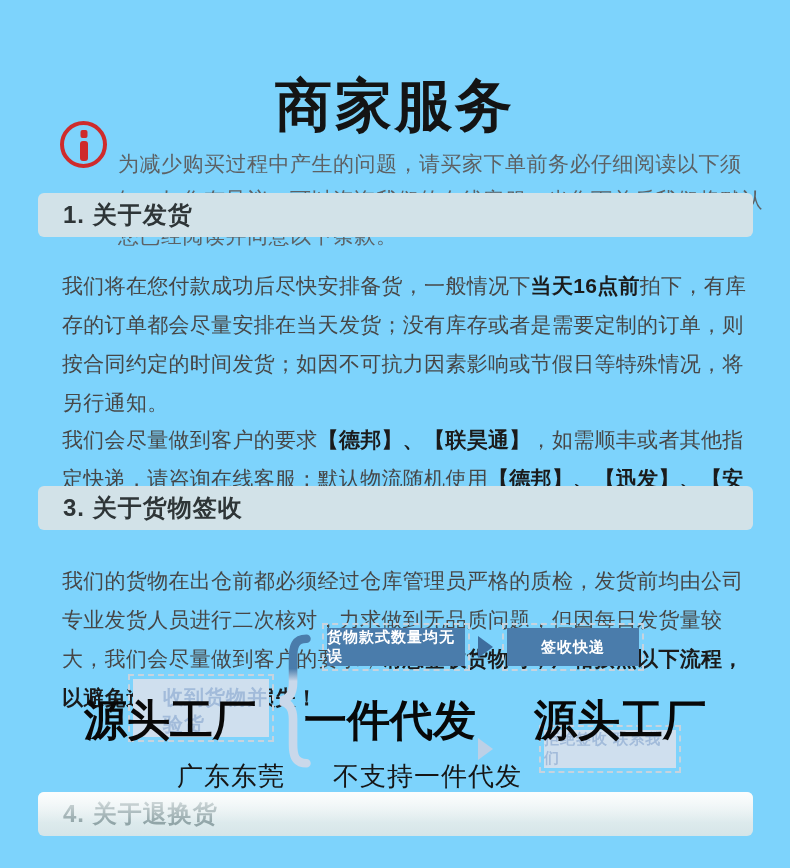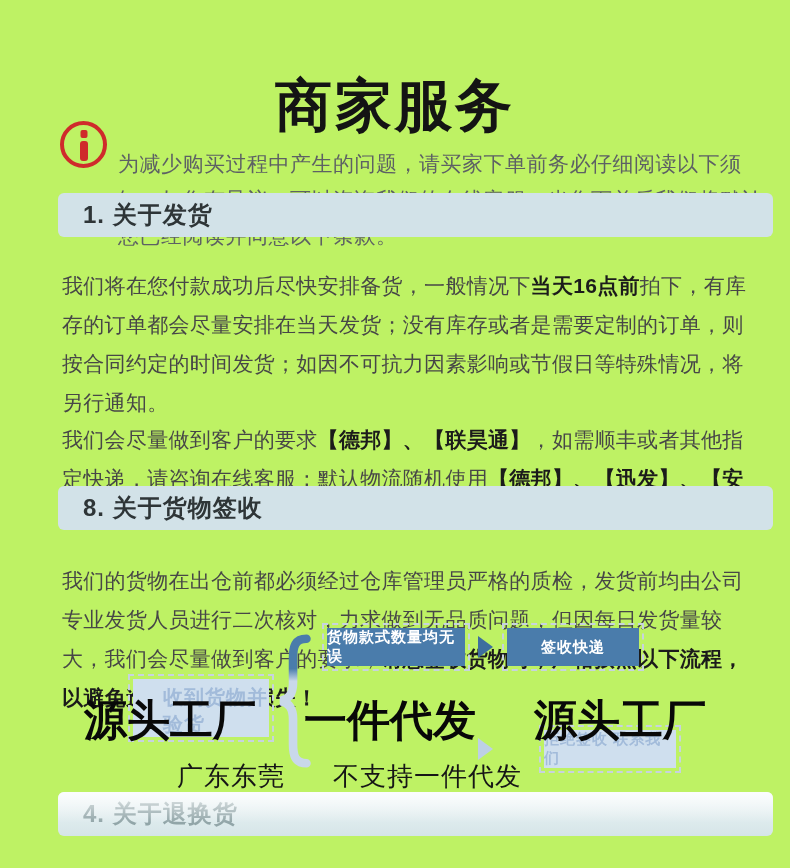--- a/index.html
+++ b/index.html
@@ -1,17 +1,17 @@
 <!DOCTYPE html>
 <html style="--notice_red: #cf2b2b; --bar_bg: #d2e2e8; --flow_dark: #4a7cab; --flow_light: #cfdfee; --flow_light_text: #a2bbda; --dash: #c7d3de;"><head>
 <meta charset="utf-8">
 <style>
   html,body{margin:0;padding:0;background:#fff;}
   .page{
-    position:relative;width:790px;height:868px;margin:0 auto;background:#bef264;
+    position:relative;width:790px;height:868px;margin:0 auto;background:#7dd3fc;
     overflow:hidden;font-family:"Liberation Sans","DejaVu Sans",sans-serif;
   }
   
   .page-title{
     position:absolute;top:30px;left:0;right:0;text-align:center;
     font-size:57px;font-weight:900;color:#141414;letter-spacing:3px;
   }
   
   .info-icon{
     position:absolute;left:60px;top:121px;width:47px;height:47px;
@@ -27,21 +27,21 @@
   }
   .notice-text{
     position:absolute;left:118px;top:125px;width:648px;
     font-size:21px;line-height:36px;color:#5d6164;letter-spacing:0.5px;
   }
   
   .section-bar{
     position:absolute;left:38px;width:715px;height:44px;
     background:var(--bar_bg,#d2e2e8);border-radius:6px;
     display:flex;align-items:center;padding-left:25px;box-sizing:border-box;
-    font-size:24px;font-weight:bold;color:#2e3537;letter-spacing:1px;margin-left:20px;
+    font-size:24px;font-weight:bold;color:#2e3537;letter-spacing:1px;
   }
   .bar-1{top:193px}.bar-2{top:346px}.bar-3{top:486px}
   .bar-4{
     top:792px;background:linear-gradient(180deg,#eef5f6 0%,#d5e5e8 100%);
     color:#91a5a8;
   }
   .bar-4::after{
     content:"";position:absolute;inset:0;border-radius:inherit;
     background:linear-gradient(180deg,rgba(255,255,255,0.8) 0%,rgba(255,255,255,0) 70%);
   }
@@ -100,21 +100,21 @@
   <p class="notice-text">为减少购买过程中产生的问题，请买家下单前务必仔细阅读以下须知，如您有异议，可以咨询我们的在线客服。当您下单后我们将默认您已经阅读并同意以下条款。</p>
 
   <div class="section-bar bar-1">
     <span>1. 关于发货</span>
   </div>
   <p class="section-body body-1"><span>我们将在您付款成功后尽快安排备货，一般情况下</span><b>当天16点前</b><span>拍下，有库存的订单都会尽量安排在当天发货；没有库存或者是需要定制的订单，则按合同约定的时间发货；如因不可抗力因素影响或节假日等特殊情况，将另行通知。</span></p>
 
   <p class="section-body body-2"><span>我们会尽量做到客户的要求</span><b>【德邦】、【联昊通】</b><span>，如需顺丰或者其他指定快递，请咨询在线客服；默认物流随机使用</span><b>【德邦】、【迅发】、【安能】、【城市之星】</b><span>，如需指定物流的，请咨询在线客服。</span></p>
 
   <div class="section-bar bar-3">
-    <span>8. 关于货物签收</span>
+    <span>3. 关于货物签收</span>
   </div>
   <p class="section-body body-3"><span>我们的货物在出仓前都必须经过仓库管理员严格的质检，发货前均由公司专业发货人员进行二次核对，力求做到无品质问题，但因每日发货量较大，我们会尽量做到客户的要求，</span><b>请您签收货物时，严格按照以下流程，以避免造成不必要的损失！</b></p>
 
   <div class="flow">
 
     <div class="dashed-box light-fill box-receive">
       <div class="fill">收到货物并验货</div>
     </div>
 
     <svg class="brace" viewBox="0 0 40 140" xmlns="http://www.w3.org/2000/svg" aria-hidden="true">

